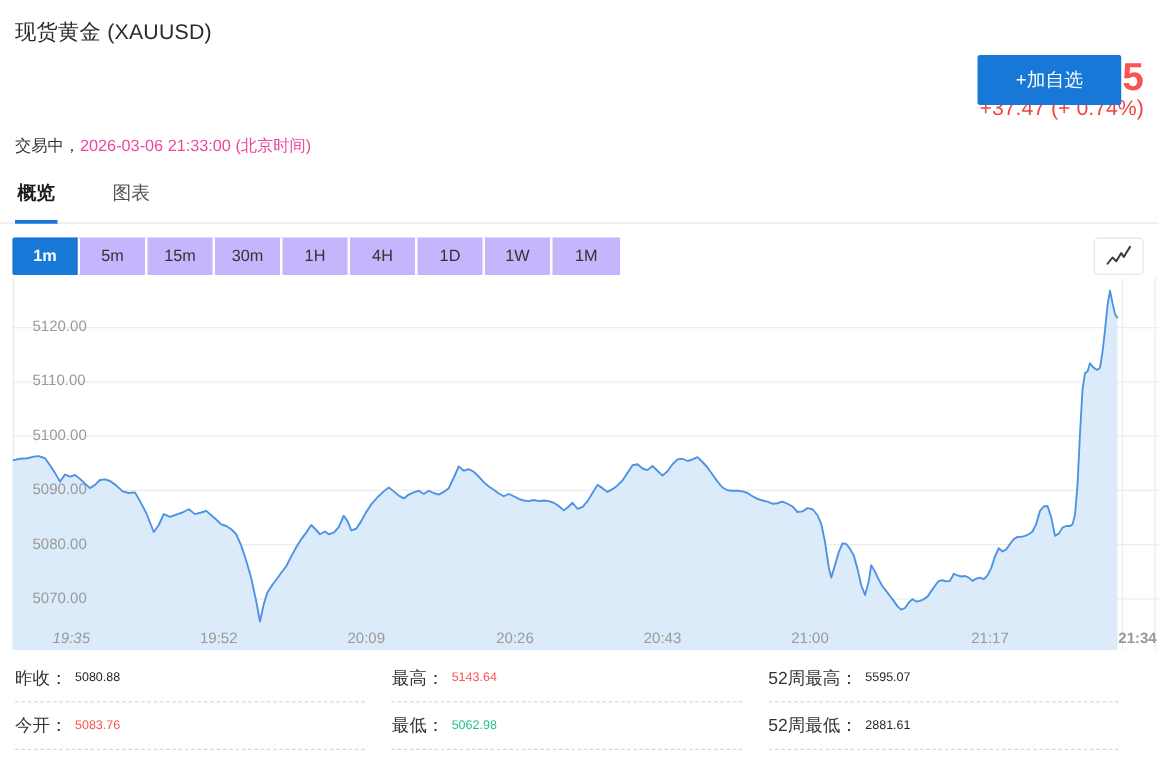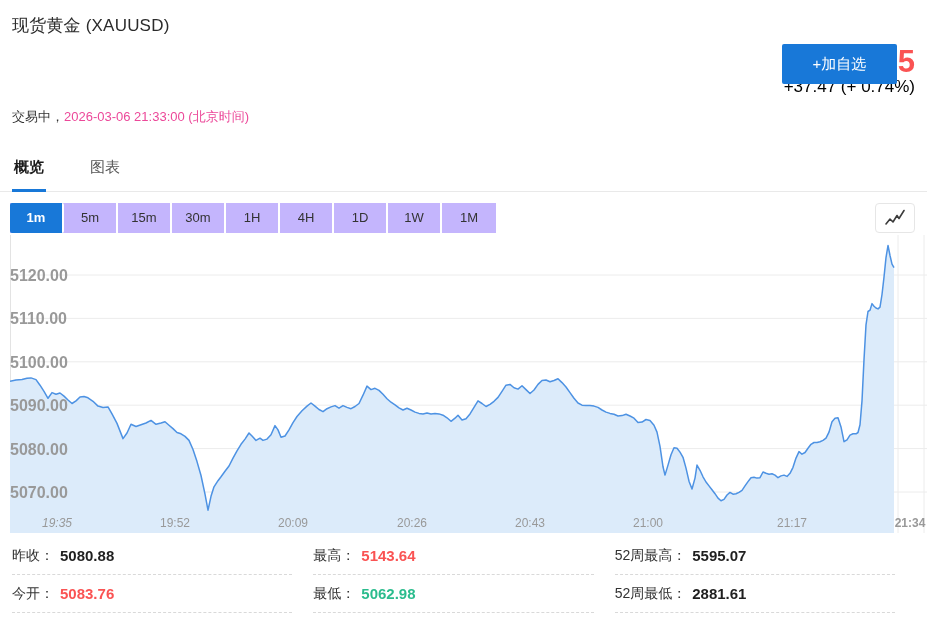--- a/index.html
+++ b/index.html
@@ -4,58 +4,58 @@
 <style>
   * { margin:0; padding:0; box-sizing:border-box; }
   html,body { width:927px; height:622px; background:#fff; overflow:hidden;
     font-family:"Liberation Sans","DejaVu Sans",sans-serif; color:#222; position:relative; }
 
   
   .header { position:relative; padding:14px 12px 0 12px; }
   .title { font-size:17px; font-weight:500; color:#2b2b2b; letter-spacing:.2px; }
   .price-row { display:flex; align-items:flex-end; margin-top:9px;flex-direction:column; }
   .price { font-size:31px; font-weight:bold; color:#fa5353; line-height:1; }
-  .change { font-size:17px; color:#000000; margin-left:14px; padding-bottom:2px;text-align:center; }
+  .change { font-size:17px; color:#ef4444; margin-left:14px; padding-bottom:2px;text-align:center; }
   .status-row { margin-top:9px; font-size:13px; }
   .status-label { color:#333; }
   .status-time { color:#ec4899; }
   .watch-btn { position:absolute; top:44px; right:30px; width:115px; height:40px;
     background:#1878d8; color:#fff; font-size:15px; border:none; border-radius:2px;
     display:flex; align-items:center; justify-content:center; cursor:pointer; }
 
   
-  .tab-bar { display:flex; gap:42px; margin-top:30px; padding:0 12px;
+  .tab-bar { display:flex; gap:42px; margin-top:17px; padding:0 12px;
     border-bottom:1px solid #e9e9e9; }
   .tab { font-size:15px; color:#555; padding:2px 2px 12px 2px; cursor:pointer; }
   .tab.active { color:#1b1b1b; font-weight:bold; border-bottom:3px solid #1878d8; margin-bottom:-1px; }
 
   
   .toolbar { display:flex; justify-content:space-between; align-items:center;
     margin:11px 12px 0 10px; }
   .tf-group { display:flex; background:#c4b5fd; }
   .tf-btn { width:54px; height:30px; line-height:30px; text-align:center; font-size:13px;
     color:#333; border-right:2px solid #fff; cursor:pointer; }
   .tf-btn:last-child { border-right:none; }
   .tf-btn.selected { background:#1878d8; color:#fff; font-weight:600; border-radius:2px; }
   .chart-icon-btn { width:40px; height:30px; background:#fff; border:1px solid #e6e6e6;
     border-radius:4px; display:flex; align-items:center; justify-content:center; cursor:pointer; }
 
   
   .chart-area { position:relative; margin-left:10px; width:917px; height:298px; margin-top:2px; }
   .chart-area svg { position:absolute; left:0; top:0; }
-  .y-label { position:absolute; left:0; font-size:16px; color:#999; z-index:3;font-weight:bold; }
+  .y-label { position:absolute; left:16px; font-size:12px; color:#999; z-index:3; }
   .x-label { position:absolute; top:281px; font-size:12px; color:#999;
     transform:translateX(-50%); white-space:nowrap; z-index:3; }
 
   
   .stats-grid { display:grid; grid-template-columns:repeat(3,1fr); column-gap:21px;
     margin:4px 32px 0 12px; }
   .stat-row { display:flex; align-items:center; height:38px; border-bottom:1px dashed #d9d9d9; }
   .stat-label { font-size:14px; color:#333; }
-  .stat-value { font-size:15px; font-weight:bold; margin-left:6px; }
+  .stat-value { font-size:10px; font-weight:normal; margin-left:6px; }
   .neutral { color:#1f1f1f; }
   .up { color:#fa5353; }
   .down { color:#2bbc8d; }
 </style>
 </head>
 <body>
 
 <div class="header">
   <div class="title">现货黄金 (XAUUSD)</div>
   <div class="price-row">

